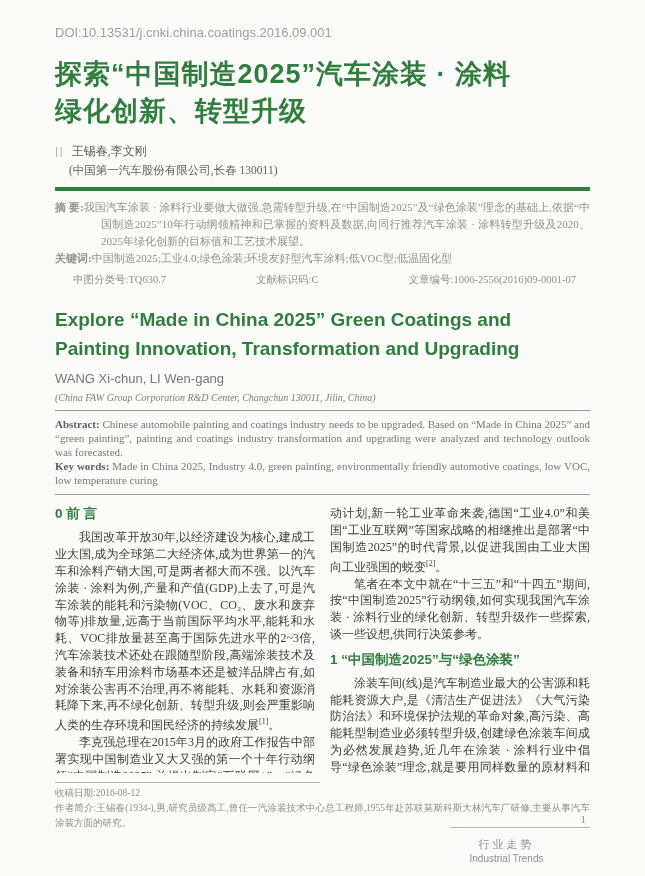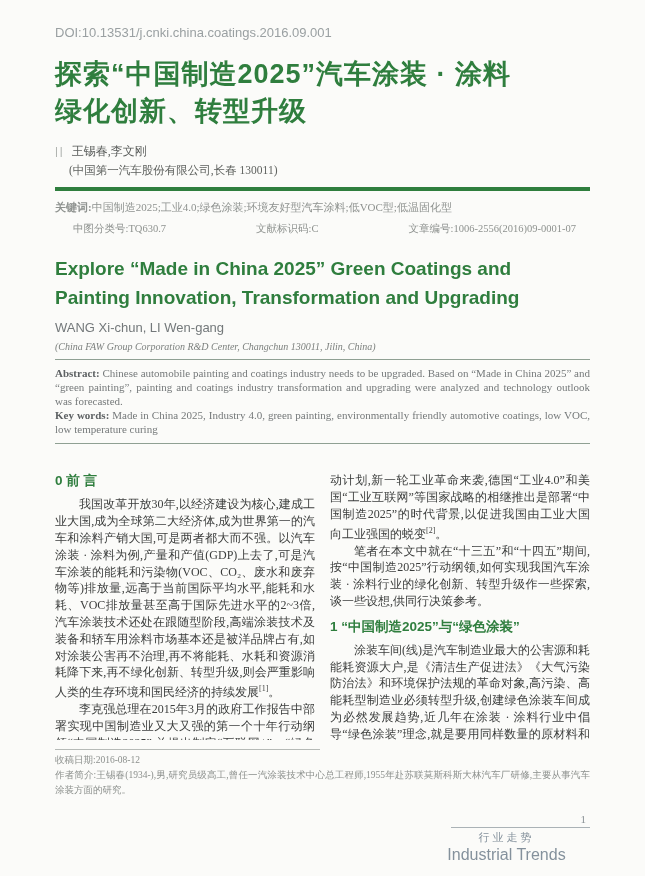--- a/index.html
+++ b/index.html
@@ -89,21 +89,21 @@
     font-style:italic;font-size:10px;color:#7c807e;
   }
   .thin-rule{border:none;border-top:1px solid #8fa093;margin:7px 0 6px 0;}
   .abs-en{
     font-size:11px;line-height:14px;color:#75797a;
     text-align:justify;margin:0;
   }
   .abs-en b{color:#5d6163;}
   
   .body-cols{
-    margin-top:28px;
+    margin-top:10px;
     display:flex;gap:15px;
     height:268px;overflow:hidden;
   }
   .colm{width:260px;flex:0 0 260px;overflow:hidden;}
   .sec-head{
     font-family:"Liberation Sans", sans-serif;
     font-weight:700;font-size:13.5px;color:#2f7e3e;
     margin:0 0 6px 0;
   }
   .sec-head.second{margin-top:8px;}
@@ -128,21 +128,21 @@
     font-size:11px;color:#8a9196;
     border-bottom:1px solid #aab2b6;
     padding-bottom:2px;padding-right:4px;
   }
   .footer-col{
     position:absolute;right:71px;bottom:12px;
     width:135px;text-align:center;
     color:#84919c;
   }
   .footer-col .cn{font-size:11px;letter-spacing:3px;}
-  .footer-col .en{font-size:16px;font-family:"Liberation Sans", sans-serif;margin-top:1px;text-align:center;}
+  .footer-col .en{font-size:10px;font-family:"Liberation Sans", sans-serif;margin-top:1px;text-align:center;}
 </style>
 </head>
 <body>
 
 <div class="page">
 
   <div class="doi">DOI:10.13531/j.cnki.china.coatings.2016.09.001</div>
 
   <div class="title-cn">
     <div>探索“中国制造2025”汽车涂装 · 涂料</div>
@@ -151,20 +151,21 @@
 
   <div class="authors-row">
     <span class="author-marker">||</span>
     <span>王锡春,李文刚</span>
   </div>
   <div class="affil-cn">(中国第一汽车股份有限公司,长春  130011)</div>
 
   <div class="green-rule"></div>
 
   <div class="abs-cn">
+    <p class="hang"><b>摘  要:</b><span>我国汽车涂装 · 涂料行业要做大做强,急需转型升级,在“中国制造2025”及“绿色涂装”理念的基础上,依据“中国制造2025”10年行动纲领精神和已掌握的资料及数据,向同行推荐汽车涂装 · 涂料转型升级及2020、2025年绿化创新的目标值和工艺技术展望。</span></p>
     <p><b>关键词:</b><span>中国制造2025;工业4.0;绿色涂装;环境友好型汽车涂料;低VOC型;低温固化型</span></p>
   </div>
 
   <div class="meta-line">
     <span>中图分类号:TQ630.7</span>
     <span>文献标识码:C</span>
     <span>文章编号:1006-2556(2016)09-0001-07</span>
   </div>
 
   <div class="title-en">Explore “Made in China 2025” Green Coatings and Painting Innovation, Transformation and Upgrading</div>

